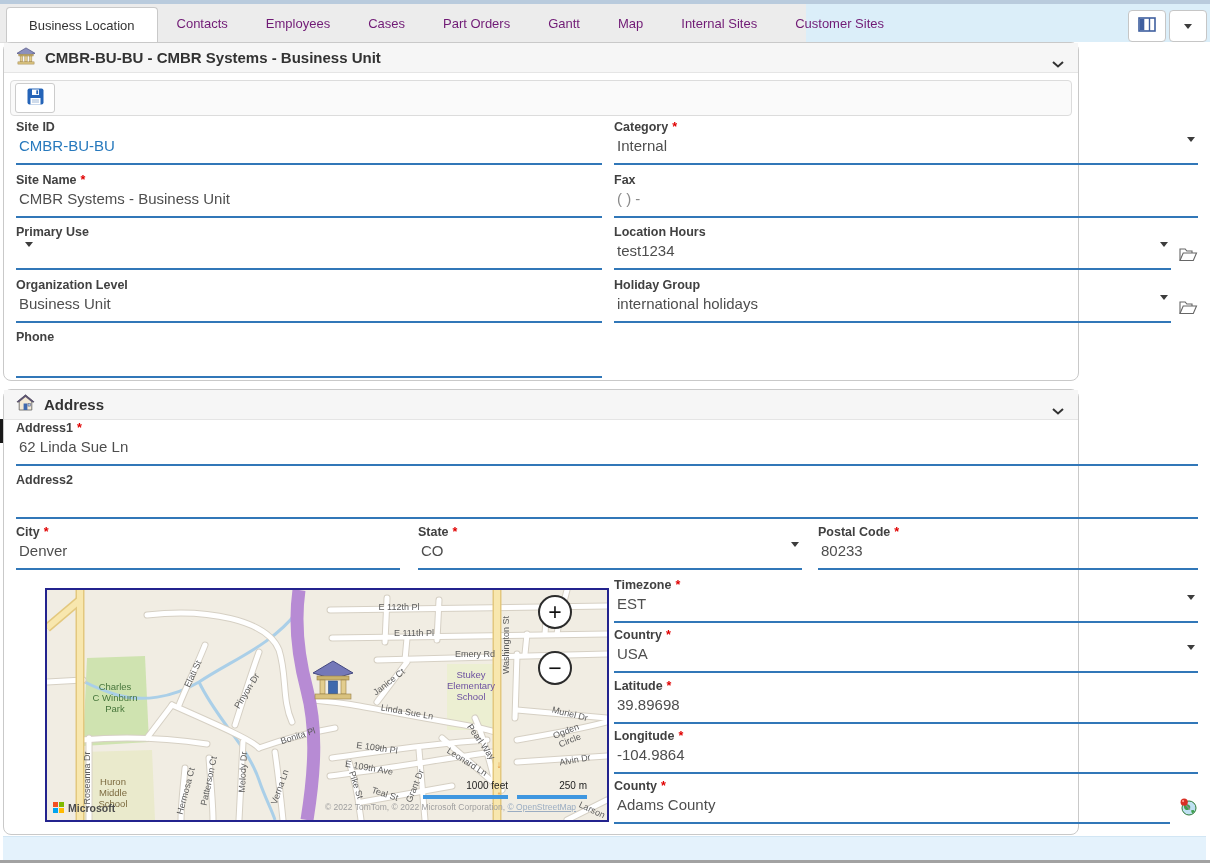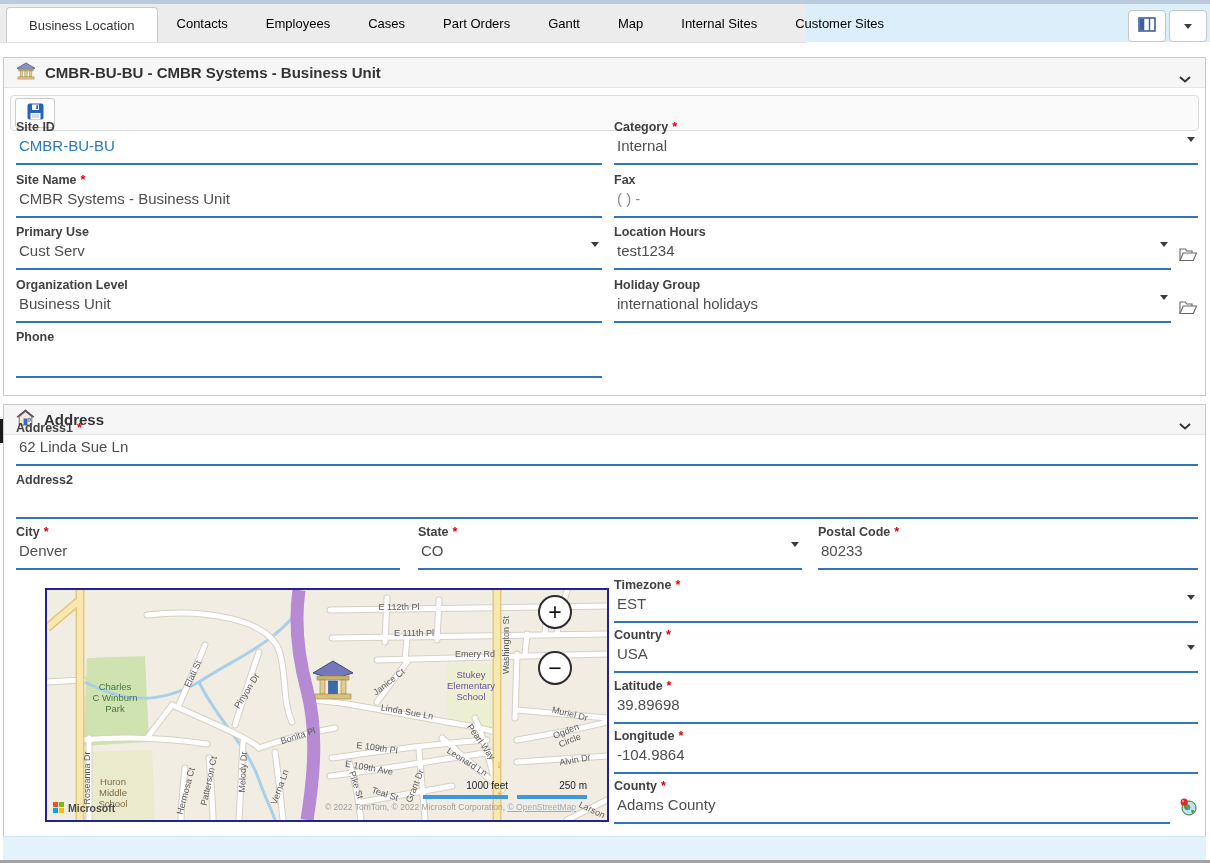--- a/index.html
+++ b/index.html
@@ -2,24 +2,24 @@
 <html><head>
 <meta charset="utf-8">
 <style>
   html,body{margin:0;padding:0;}
   .page{position:relative;width:1210px;height:863px;background:#fff;font-family:"Liberation Sans",sans-serif;overflow:hidden;}
   .topstrip{position:absolute;left:0;top:0;width:100%;height:4px;background:#b9cbdd;}
   .tabbar{position:absolute;left:0;top:4px;width:100%;height:38px;}
   .tabbar-gray{position:absolute;left:0;top:0;width:806px;height:100%;background:#ececec;border-bottom:1px solid #dfdfdf;}
   .tabbar-blue{position:absolute;left:806px;top:0;right:0;height:100%;background:#dbeef9;}
   .tabs{position:absolute;left:6px;top:0;height:100%;display:flex;align-items:stretch;}
-  .tab{display:flex;align-items:center;padding:8px 19px;font-size:13px;color:#000000;cursor:pointer;}
+  .tab{display:flex;align-items:center;padding:8px 19px;font-size:13px;color:#701a75;cursor:pointer;}
   .tab.active{background:#fff;color:#333;border:1px solid #c9c9c9;border-bottom:none;border-radius:4px 4px 0 0;margin-top:3px;padding:16px 22px;}
   .win-btn{position:absolute;top:6px;width:36px;height:30px;background:#fff;border:1px solid #c6c6c6;border-radius:4px;display:flex;align-items:center;justify-content:center;cursor:pointer;}
-  .panel{position:absolute;left:3px;width:1203px;background:#fff;border:1px solid #c9c9c9;border-radius:0;box-sizing:border-box;margin-top:15px;}
+  .panel{position:absolute;left:3px;width:1076px;background:#fff;border:1px solid #c9c9c9;border-radius:8px;box-sizing:border-box;}
   #panel-main{top:42px;height:339px;}
   #panel-address{top:389px;height:446px;}
   .sec-header{height:29px;background:#f6f6f6;border-bottom:1px solid #e5e5e5;display:flex;align-items:center;padding:0 12px;position:relative;}
   .sec-title{font-size:15px;font-weight:700;color:#333;margin-left:9px;}
   .sec-chevron{position:absolute;right:14px;top:11px;}
   .toolbar{margin:7px 6px;height:36px;border:1px solid #dcdcdc;border-radius:4px;background:#fafafa;display:flex;align-items:center;padding:0 4px;box-sizing:border-box;}
   .tool-btn{width:38px;height:28px;background:#fff;border:1px solid #ccc;border-radius:3px;display:flex;align-items:center;justify-content:center;cursor:pointer;}
   .field{position:absolute;}
   .flabel{font-size:12.5px;font-weight:700;color:#414141;height:17px;white-space:nowrap;}
   .req{color:#e00000;margin-left:4px;font-weight:700;}
@@ -128,21 +128,20 @@
   </div>
   <div class="field" style="left:16px;top:173px;width:586px;">
     <div class="flabel"><span>Site Name</span><span class="req">*</span></div>
     <div class="vrow">
         <span class="val">CMBR Systems - Business Unit</span>
       </div>
   </div>
   <div class="field" style="left:16px;top:225px;width:586px;">
     <div class="flabel"><span>Primary Use</span><span class="req"></span></div>
     <div class="vrow">
-        <span class="val">Cust Serv</span>
         <span class="caret"></span>
       </div>
   </div>
   <div class="field" style="left:16px;top:278px;width:586px;">
     <div class="flabel"><span>Organization Level</span><span class="req"></span></div>
     <div class="vrow">
         <span class="val">Business Unit</span>
       </div>
   </div>
   <div class="field" style="left:16px;top:330px;width:586px;">

